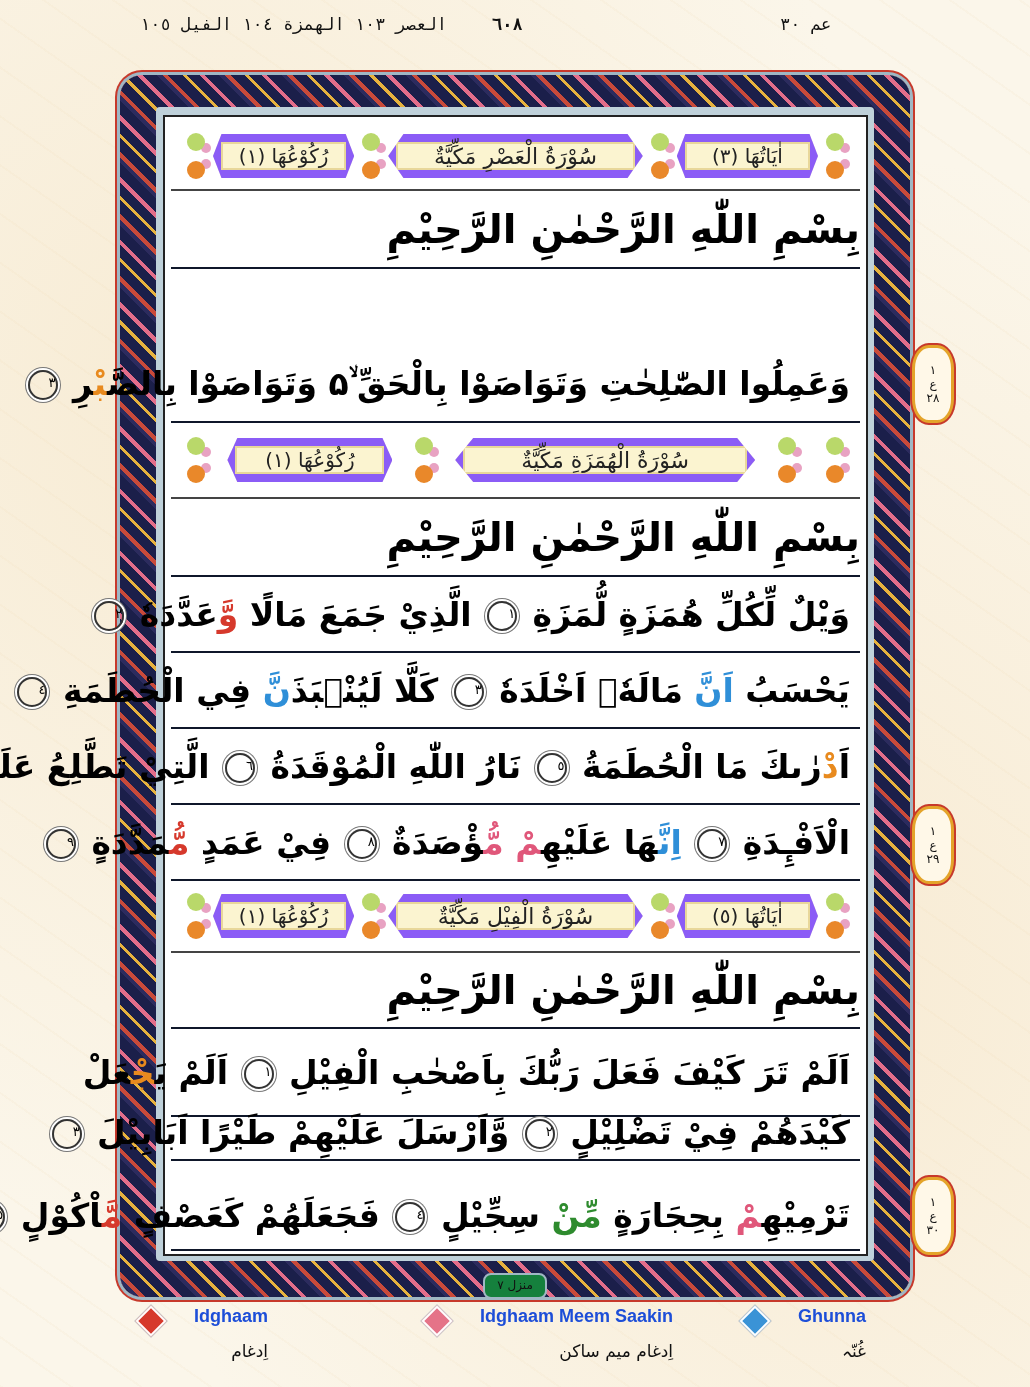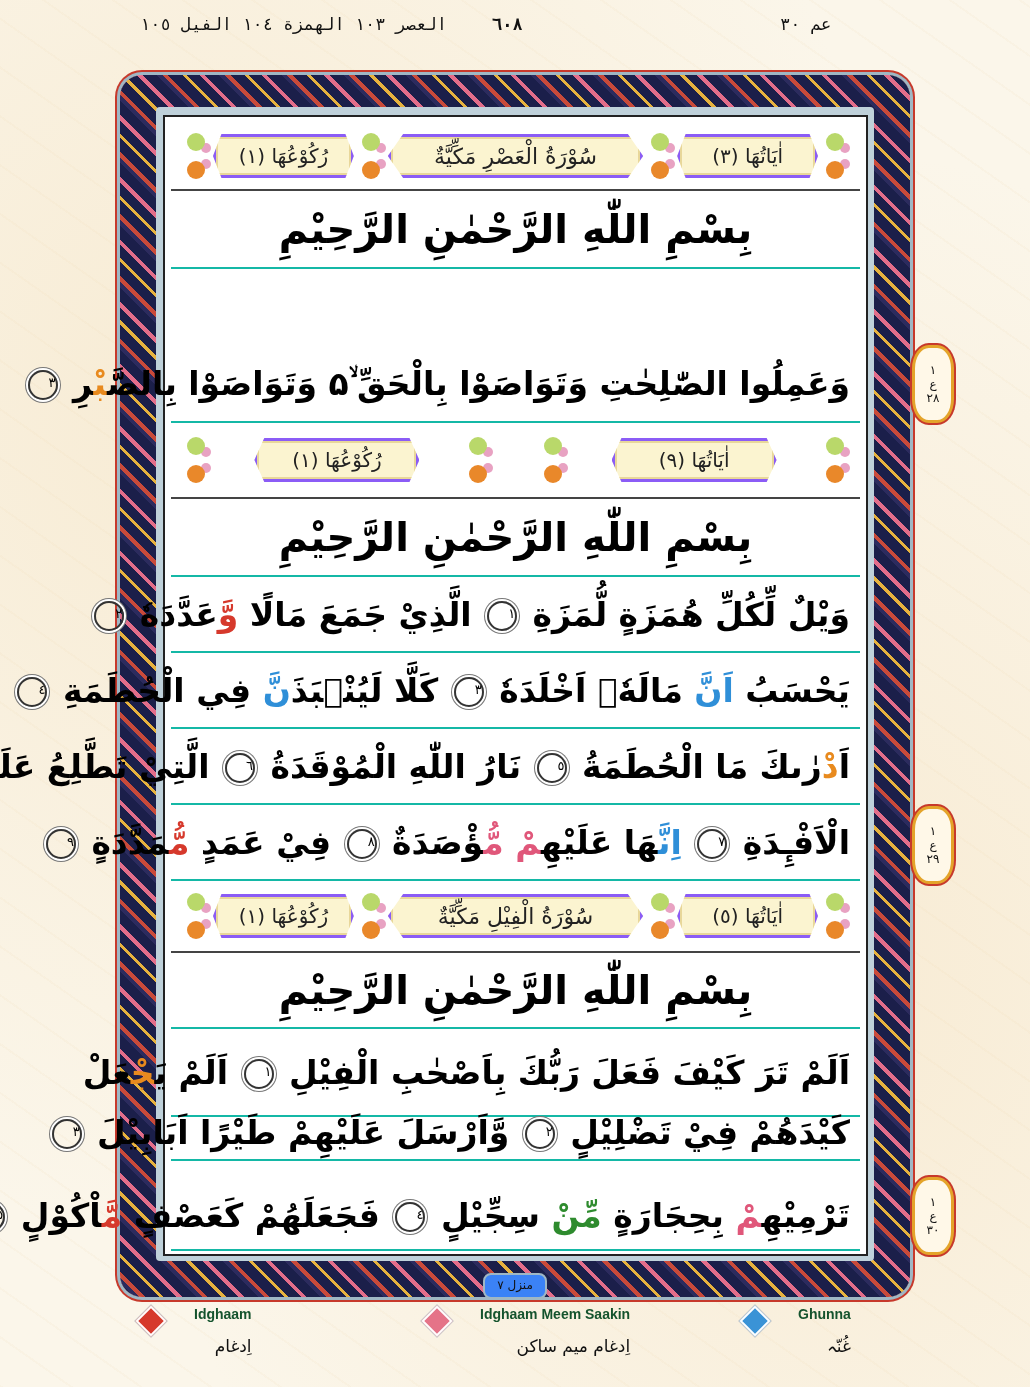--- a/index.html
+++ b/index.html
@@ -27,39 +27,39 @@
     .frame-inner-edge{
       position:absolute;left:36px;top:32px;right:36px;bottom:36px;
       background:#bfd1da;border-radius:4px;
     }
     .page{
       position:absolute;left:163px;top:115px;width:705px;height:1141px;
       background:#fff;border:2px solid #222;box-sizing:border-box;
     }
     .row{
       position:absolute;left:6px;right:6px;
-      border-bottom:2px solid #14b8a6;
-      display:flex;align-items:center;justify-content:center;
+      border-bottom:2px solid #0f172a;
+      display:flex;align-items:center;justify-content:flex-end;
       box-sizing:border-box;
     }
     .ayah-line{
       font-family:"DejaVu Sans", sans-serif;direction:rtl;
       font-size:33px;font-weight:bold;color:#000;white-space:nowrap;
       width:100%;text-align:justify;text-align-last:justify;padding:0 10px;box-sizing:border-box;
     }
     .bismillah{font-family:"DejaVu Sans", sans-serif;direction:rtl;font-size:40px;font-weight:bold;color:#000;letter-spacing:4px;}
 
     .surah-header{
       position:absolute;left:6px;right:6px;height:68px;
       background:#fff;border-bottom:2px solid #444;box-sizing:border-box;
       display:flex;align-items:center;justify-content:space-between;padding:0 8px;
     }
     .cartouche{
       height:44px;background:#fbf4d0;
-      border:3px solid #8b5cf6;box-shadow:inset 0 0 0 2px #e8d79a;
+      border:8px solid #8b5cf6;box-shadow:inset 0 0 0 2px #e8d79a;
       display:flex;align-items:center;justify-content:center;
       font-family:"DejaVu Sans", sans-serif;direction:rtl;font-size:20px;color:#222;
       clip-path:polygon(6% 0,94% 0,100% 50%,94% 100%,6% 100%,0 50%);
       box-sizing:border-box;
     }
     .cart-side{width:165px;}
     .cart-mid{width:300px;font-size:22px;}
     .knot{
       width:34px;height:54px;position:relative;flex:none;
     }
@@ -81,28 +81,28 @@
 
     .ruku-badge{
       position:absolute;left:912px;width:36px;height:72px;
       background:#fff8e8;border:3px solid #e4a42a;box-shadow:0 0 0 2px #c7392b;
       border-radius:40% / 30%;
       display:flex;flex-direction:column;align-items:center;justify-content:center;
       font-size:12px;color:#111;line-height:14px;
     }
     .manzil{
       position:absolute;left:483px;top:1273px;width:60px;height:22px;
-      background:#3b82f6;border:2px solid #9fb7c4;border-radius:8px;
+      background:#15803d;border:2px solid #9fb7c4;border-radius:8px;
       font-size:12px;text-align:center;line-height:20px;direction:rtl;color:#111;
     }
 
     .legend{position:absolute;top:1306px;display:flex;gap:8px;align-items:flex-start;}
     .diamond{width:18px;height:18px;transform:rotate(45deg);margin-top:4px;border:2px solid #fff;box-shadow:0 0 0 1px #ccc;}
     .legend-text{display:flex;flex-direction:column;}
-    .legend-en{font-family:"Liberation Sans", sans-serif;font-weight:bold;font-size:14px;color:#14532d;padding-left:24px;}
+    .legend-en{font-family:"Liberation Sans", sans-serif;font-weight:bold;font-size:18px;color:#1d4ed8;padding-left:24px;}
     .legend-ar{font-family:"DejaVu Sans", sans-serif;font-size:17px;color:#111;direction:rtl;margin-top:14px;}
   </style>
 </head>
 <body>
 
 <div class="header-text" id="hdr-surahs">العصر ١٠٣ الهمزة ١٠٤ الفيل ١٠٥</div>
 <div class="header-text" id="hdr-page">٦٠٨</div>
 <div class="header-text" id="hdr-juz">عم ٣٠</div>
 
 <div class="frame">
@@ -122,22 +122,22 @@
     <div class="row" style="top: 74px; height: 78px;">
       <div class="bismillah">بِسْمِ اللّٰهِ الرَّحْمٰنِ الرَّحِيْمِ</div>
     </div>
     <div class="row" style="top: 229px; height: 77px;">
       <div class="ayah-line"><span>وَعَمِلُوا الصّٰلِحٰتِ وَتَوَاصَوْا بِالْحَقِّ ۙ۵ وَتَوَاصَوْا بِالصَّ</span><span class="c-qalqala">بْ</span><span>رِ </span><span class="ayah-end">٣</span></div>
     </div>
     <div class="surah-header" style="top: 306px; height: 76px;">
       <div class="knot"></div>
       <div class="cartouche cart-side">رُكُوْعُهَا (١)</div>
       <div class="knot"></div>
-      <div class="knot"></div>
-      <div class="cartouche cart-side">اٰيَاتُهَا (٩)</div>
+      <div class="cartouche cart-mid">سُوْرَةُ الْهُمَزَةِ مَكِّيَّةٌ</div>
+      <div class="knot"></div>
       <div class="knot"></div>
     </div>
     <div class="row" style="top: 382px; height: 78px;">
       <div class="bismillah">بِسْمِ اللّٰهِ الرَّحْمٰنِ الرَّحِيْمِ</div>
     </div>
     <div class="row" style="top: 460px; height: 76px;">
       <div class="ayah-line"><span>وَيْلٌ لِّكُلِّ هُمَزَةٍ لُّمَزَةِ </span><span class="ayah-end">١</span><span> الَّذِيْ جَمَعَ مَالًا </span><span class="c-idghaam">وَّ</span><span>عَدَّدَهٗ </span><span class="ayah-end">٢</span></div>
     </div>
     <div class="row" style="top: 536px; height: 76px;">
       <div class="ayah-line"><span>يَحْسَبُ </span><span class="c-ghunna">اَنَّ</span><span> مَالَهٗۤ اَخْلَدَهٗ </span><span class="ayah-end">٣</span><span> كَلَّا لَيُنْۢبَذَ</span><span class="c-ghunna">نَّ</span><span> فِي الْحُطَمَةِ </span><span class="ayah-end">٤</span><span> وَمَآ</span></div>

